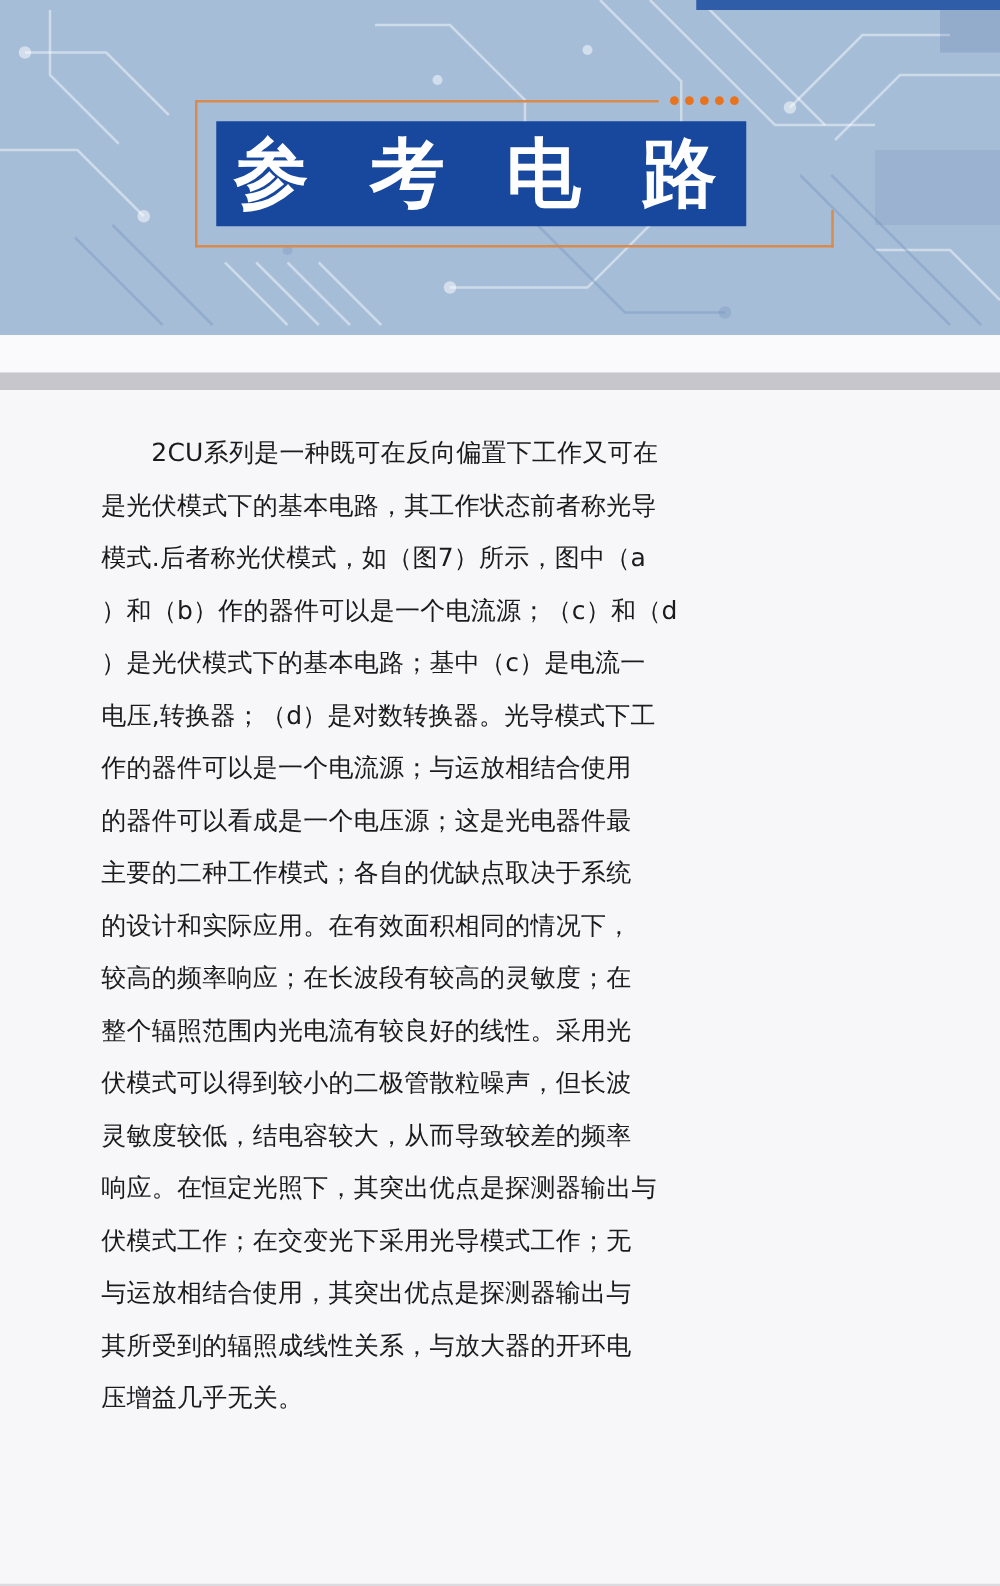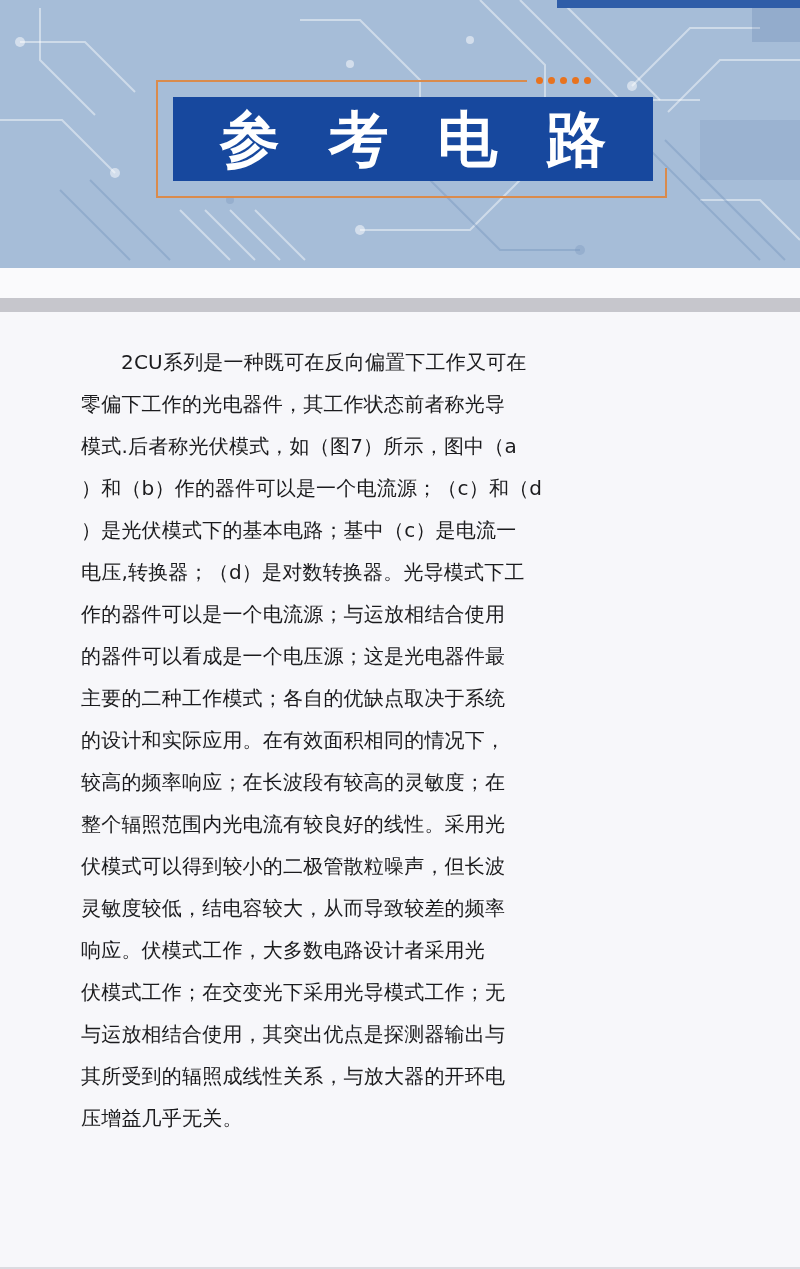--- a/index.html
+++ b/index.html
@@ -32,23 +32,23 @@
   #frame-top   {left:156px;top:80px;width:371px;height:2px;}
   #frame-bottom{left:156px;top:196px;width:511px;height:2px;}
   #frame-right {left:665px;top:168px;width:2px;height:30px;}
 
   .dot{
     position:absolute;top:77px;width:7px;height:7px;border-radius:50%;
     background:var(--orange_dot,#E8731F);
   }
 
   #banner{
-    position:absolute;left:173px;top:97px;width:480px;height:84px;
+    position:absolute;left:173px;top:97px;width:424px;height:84px;
     background:var(--banner_blue,#17489E);
-    display:flex;align-items:center;justify-content:center;
+    display:flex;align-items:center;
   }
   #banner .banner-title{
     color:#ffffff;
     font-size:60px;
     font-weight:700;
     letter-spacing:14px;
     padding-left:14px;
     white-space:nowrap;
     line-height:1;
   }
@@ -144,34 +144,34 @@
     <div id="banner">
       <span class="banner-title">参 考 电 路</span>
     </div>
   </div>
 
   <div id="strip-white"></div>
   <div id="strip-gray"></div>
 
   <div id="paragraph">
       <div class="text-line indent">2CU系列是一种既可在反向偏置下工作又可在</div>
-      <div class="text-line">零偏下工作的光电器件，其工作状态前者称光导</div>
+      <div class="text-line">是光伏模式下的基本电路，其工作状态前者称光导</div>
       <div class="text-line">模式.后者称光伏模式，如（图7）所示，图中（a</div>
       <div class="text-line">）和（b）作的器件可以是一个电流源；（c）和（d</div>
       <div class="text-line">）是光伏模式下的基本电路；基中（c）是电流一</div>
       <div class="text-line">电压,转换器；（d）是对数转换器。光导模式下工</div>
       <div class="text-line">作的器件可以是一个电流源；与运放相结合使用</div>
       <div class="text-line">的器件可以看成是一个电压源；这是光电器件最</div>
       <div class="text-line">主要的二种工作模式；各自的优缺点取决于系统</div>
       <div class="text-line">的设计和实际应用。在有效面积相同的情况下，</div>
       <div class="text-line">较高的频率响应；在长波段有较高的灵敏度；在</div>
       <div class="text-line">整个辐照范围内光电流有较良好的线性。采用光</div>
       <div class="text-line">伏模式可以得到较小的二极管散粒噪声，但长波</div>
       <div class="text-line">灵敏度较低，结电容较大，从而导致较差的频率</div>
-      <div class="text-line">响应。伏模式工作，大多数电路设计者采用光</div>
+      <div class="text-line">响应。在恒定光照下，其突出优点是探测器输出与</div>
       <div class="text-line">伏模式工作；在交变光下采用光导模式工作；无</div>
       <div class="text-line">与运放相结合使用，其突出优点是探测器输出与</div>
       <div class="text-line">其所受到的辐照成线性关系，与放大器的开环电</div>
       <div class="text-line">压增益几乎无关。</div>
     </div>
 
   <div id="bottom-line"></div>
 </div>
 
 </body></html>

